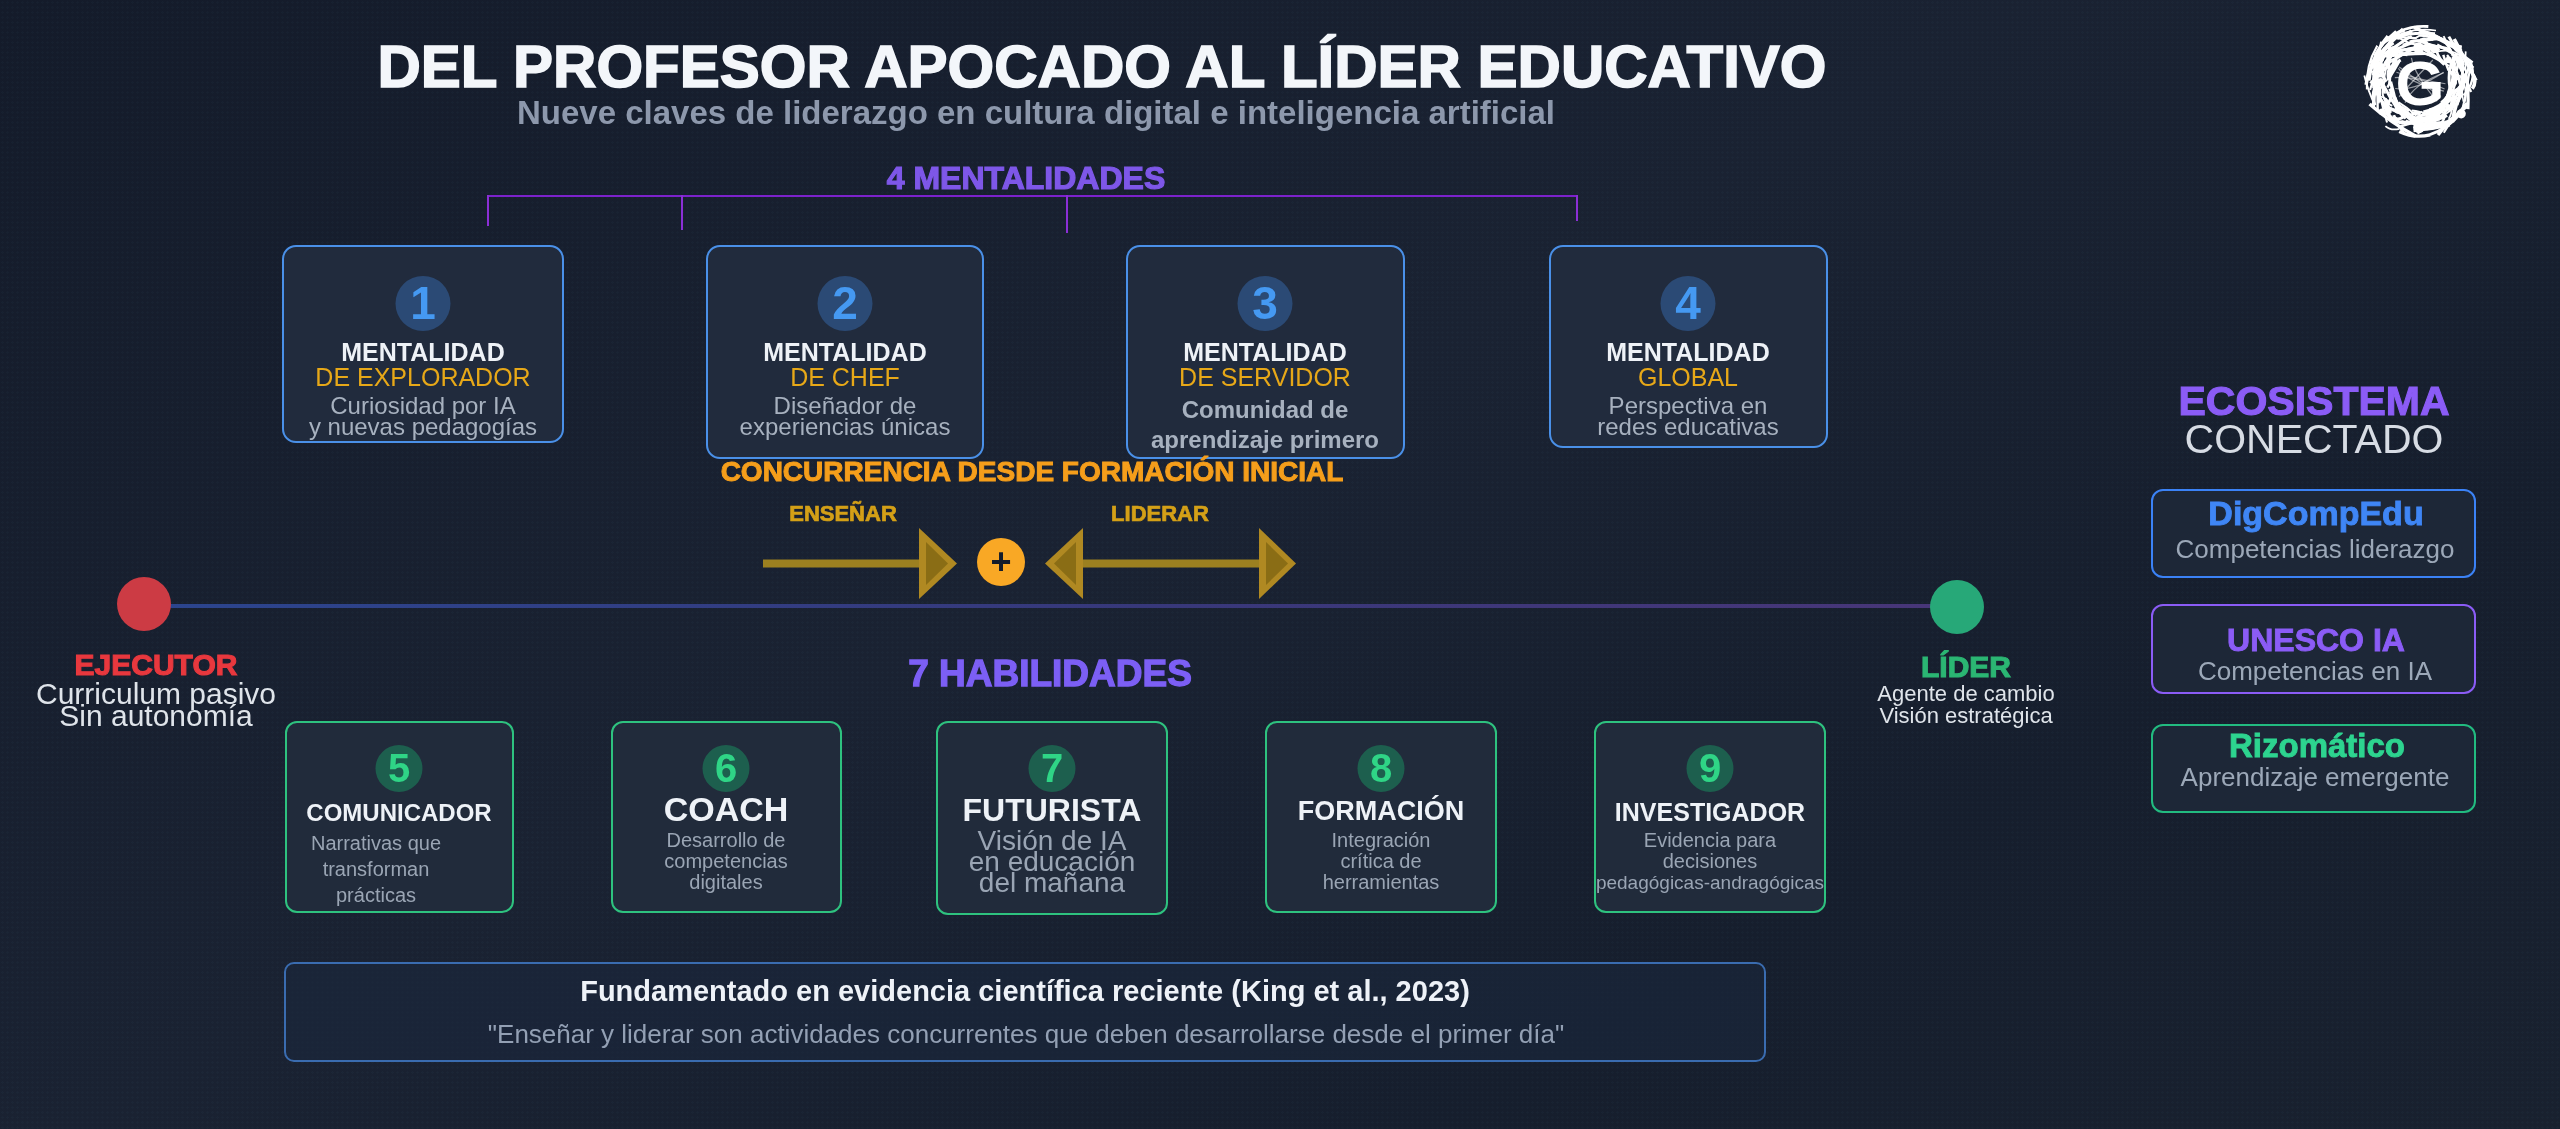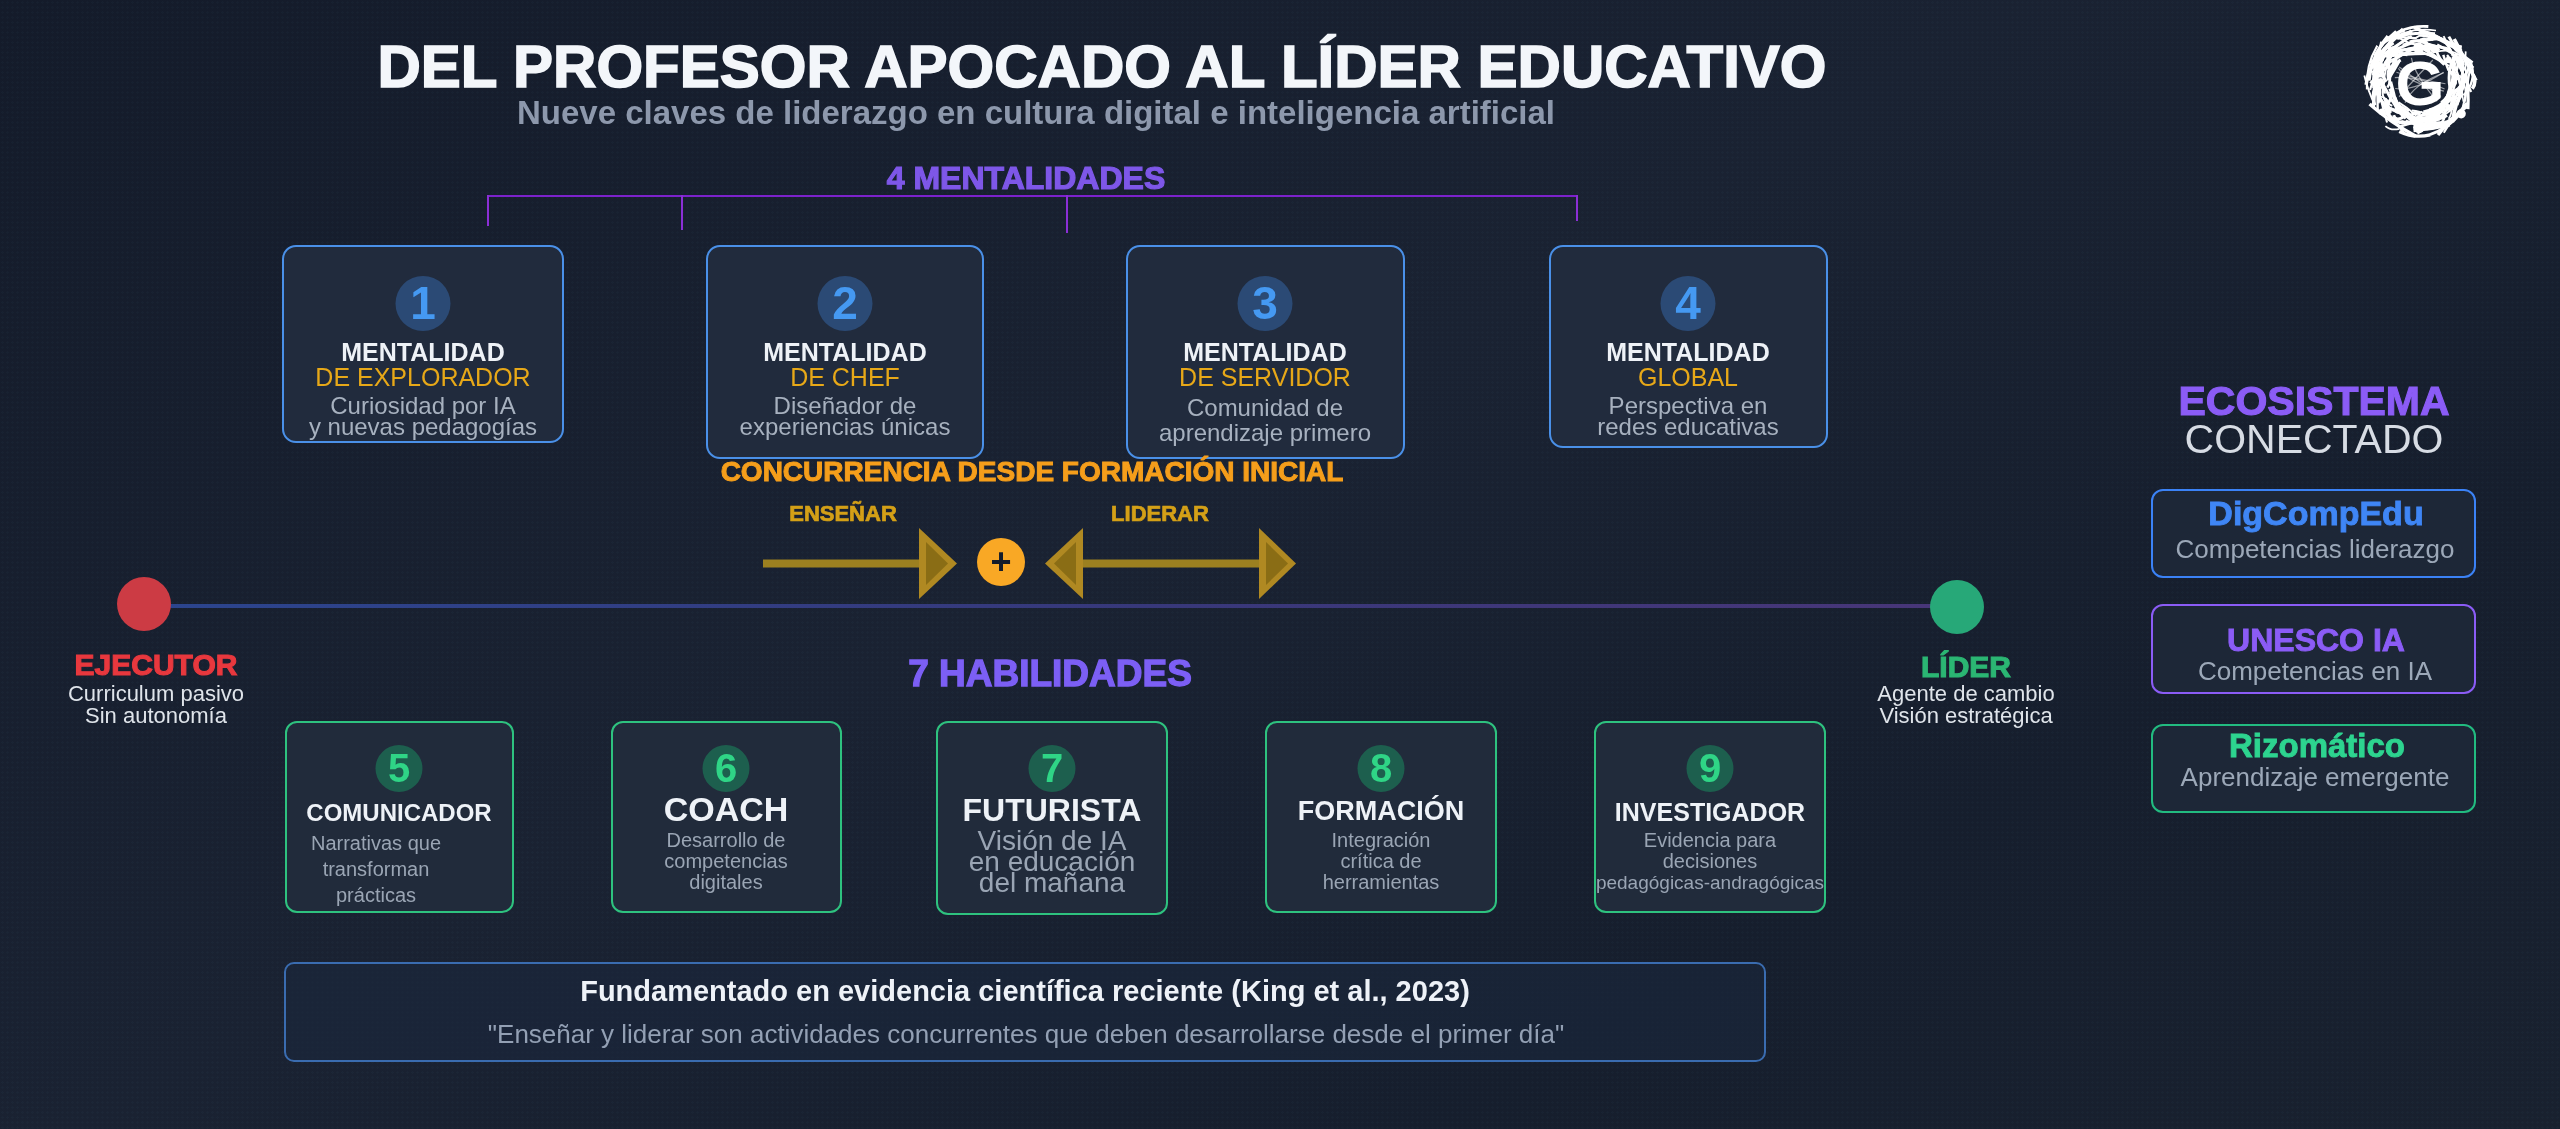--- a/index.html
+++ b/index.html
@@ -254,21 +254,21 @@
 <div class="abs ctr" style="left:1265px;top:340px;font-size:25px;line-height:25px;font-weight:bold;color:#eef2f7;">MENTALIDAD</div>
 <div class="abs ctr" style="left:1688px;top:340px;font-size:25px;line-height:25px;font-weight:bold;color:#eef2f7;">MENTALIDAD</div>
 
 <div class="abs ctr" style="left:423px;top:365px;font-size:25px;line-height:25px;color:#e7a818;">DE EXPLORADOR</div>
 <div class="abs ctr" style="left:845px;top:365px;font-size:25px;line-height:25px;color:#e7a818;">DE CHEF</div>
 <div class="abs ctr" style="left:1265px;top:365px;font-size:25px;line-height:25px;color:#e7a818;">DE SERVIDOR</div>
 <div class="abs ctr" style="left:1688px;top:365px;font-size:25px;line-height:25px;color:#e7a818;">GLOBAL</div>
 
 <div class="abs ctr" style="left:423px;top:395px;font-size:24px;line-height:21px;color:#a7b1bf;">Curiosidad por IA<br>y nuevas pedagogías</div>
 <div class="abs ctr" style="left:845px;top:395px;font-size:24px;line-height:21px;color:#a7b1bf;">Diseñador de<br>experiencias únicas</div>
-<div class="abs ctr" style="left:1265px;top:395px;font-size:24px;line-height:25px;color:#a7b1bf;">Comunidad de<br>aprendizaje primero</div>
+<div class="abs ctr" style="left:1265px;top:395px;font-size:24px;line-height:30px;color:#a7b1bf;font-weight:bold;">Comunidad de<br>aprendizaje primero</div>
 <div class="abs ctr" style="left:1688px;top:395px;font-size:24px;line-height:21px;color:#a7b1bf;">Perspectiva en<br>redes educativas</div>
 
 <div class="abs ctr" style="left:1032px;top:458px;font-size:28px;line-height:28px;font-weight:bold;color:#f59e1b;-webkit-text-stroke:1px #f59e1b;">CONCURRENCIA DESDE FORMACIÓN INICIAL</div>
 <div class="abs ctr" style="left:843px;top:503px;font-size:22px;line-height:22px;font-weight:bold;color:#d4a017;-webkit-text-stroke:0.7px #d4a017;">ENSEÑAR</div>
 <div class="abs ctr" style="left:1160px;top:503px;font-size:22px;line-height:22px;font-weight:bold;color:#d4a017;-webkit-text-stroke:0.7px #d4a017;">LIDERAR</div>
 
 <div class="abs" style="left:740px;top:520px;width:580px;height:90px;">
 <svg width="580" height="90" viewBox="0 0 580 90">
   <rect x="23" y="39.5" width="158" height="8" fill="#9c8020"></rect>
   <polygon points="179,8 179,79 217,43.5" fill="#b08922"></polygon>
@@ -281,21 +281,21 @@
   <circle cx="261" cy="42" r="24" fill="#f9a825"></circle>
   <text x="261" y="54" font-size="36" font-weight="bold" fill="#141c2b" text-anchor="middle" font-family="Liberation Sans, sans-serif">+</text>
 </svg>
 </div>
 
 <div class="abs" style="left:144px;top:604px;width:1813px;height:4px;background:linear-gradient(90deg,#2b458e,#37387a 55%,#483678);"></div>
 <div class="abs" style="left:117px;top:577px;width:54px;height:54px;border-radius:50%;background:#cc3b44;"></div>
 <div class="abs" style="left:1930px;top:580px;width:54px;height:54px;border-radius:50%;background:#27a878;"></div>
 
 <div class="abs ctr" style="left:156px;top:650px;font-size:30px;line-height:30px;font-weight:bold;color:#e8383e;-webkit-text-stroke:1.1px #e8383e;">EJECUTOR</div>
-<div class="abs ctr" style="left:156px;top:683px;font-size:22px;line-height:22px;color:#dfe4ea;">Curriculum pasivo<br>Sin autonomía</div>
+<div class="abs ctr" style="left:156px;top:683px;font-size:30px;line-height:22px;color:#dfe4ea;">Curriculum pasivo<br>Sin autonomía</div>
 
 <div class="abs ctr" style="left:1966px;top:652px;font-size:30px;line-height:30px;font-weight:bold;color:#2bb673;-webkit-text-stroke:1.1px #2bb673;">LÍDER</div>
 <div class="abs ctr" style="left:1966px;top:683px;font-size:22px;line-height:22px;color:#dfe4ea;">Agente de cambio<br>Visión estratégica</div>
 
 <div class="abs ctr" style="left:1050px;top:655px;font-size:37px;line-height:37px;font-weight:bold;color:#7c5ff5;-webkit-text-stroke:1.3px #7c5ff5;">7 HABILIDADES</div>
 
 <div class="abs greenbox" style="left:285px;top:721px;width:229px;height:192px;"></div>
 <div class="abs greenbox" style="left:611px;top:721px;width:231px;height:192px;"></div>
 <div class="abs greenbox" style="left:936px;top:721px;width:232px;height:194px;"></div>
 <div class="abs greenbox" style="left:1265px;top:721px;width:232px;height:192px;"></div>

